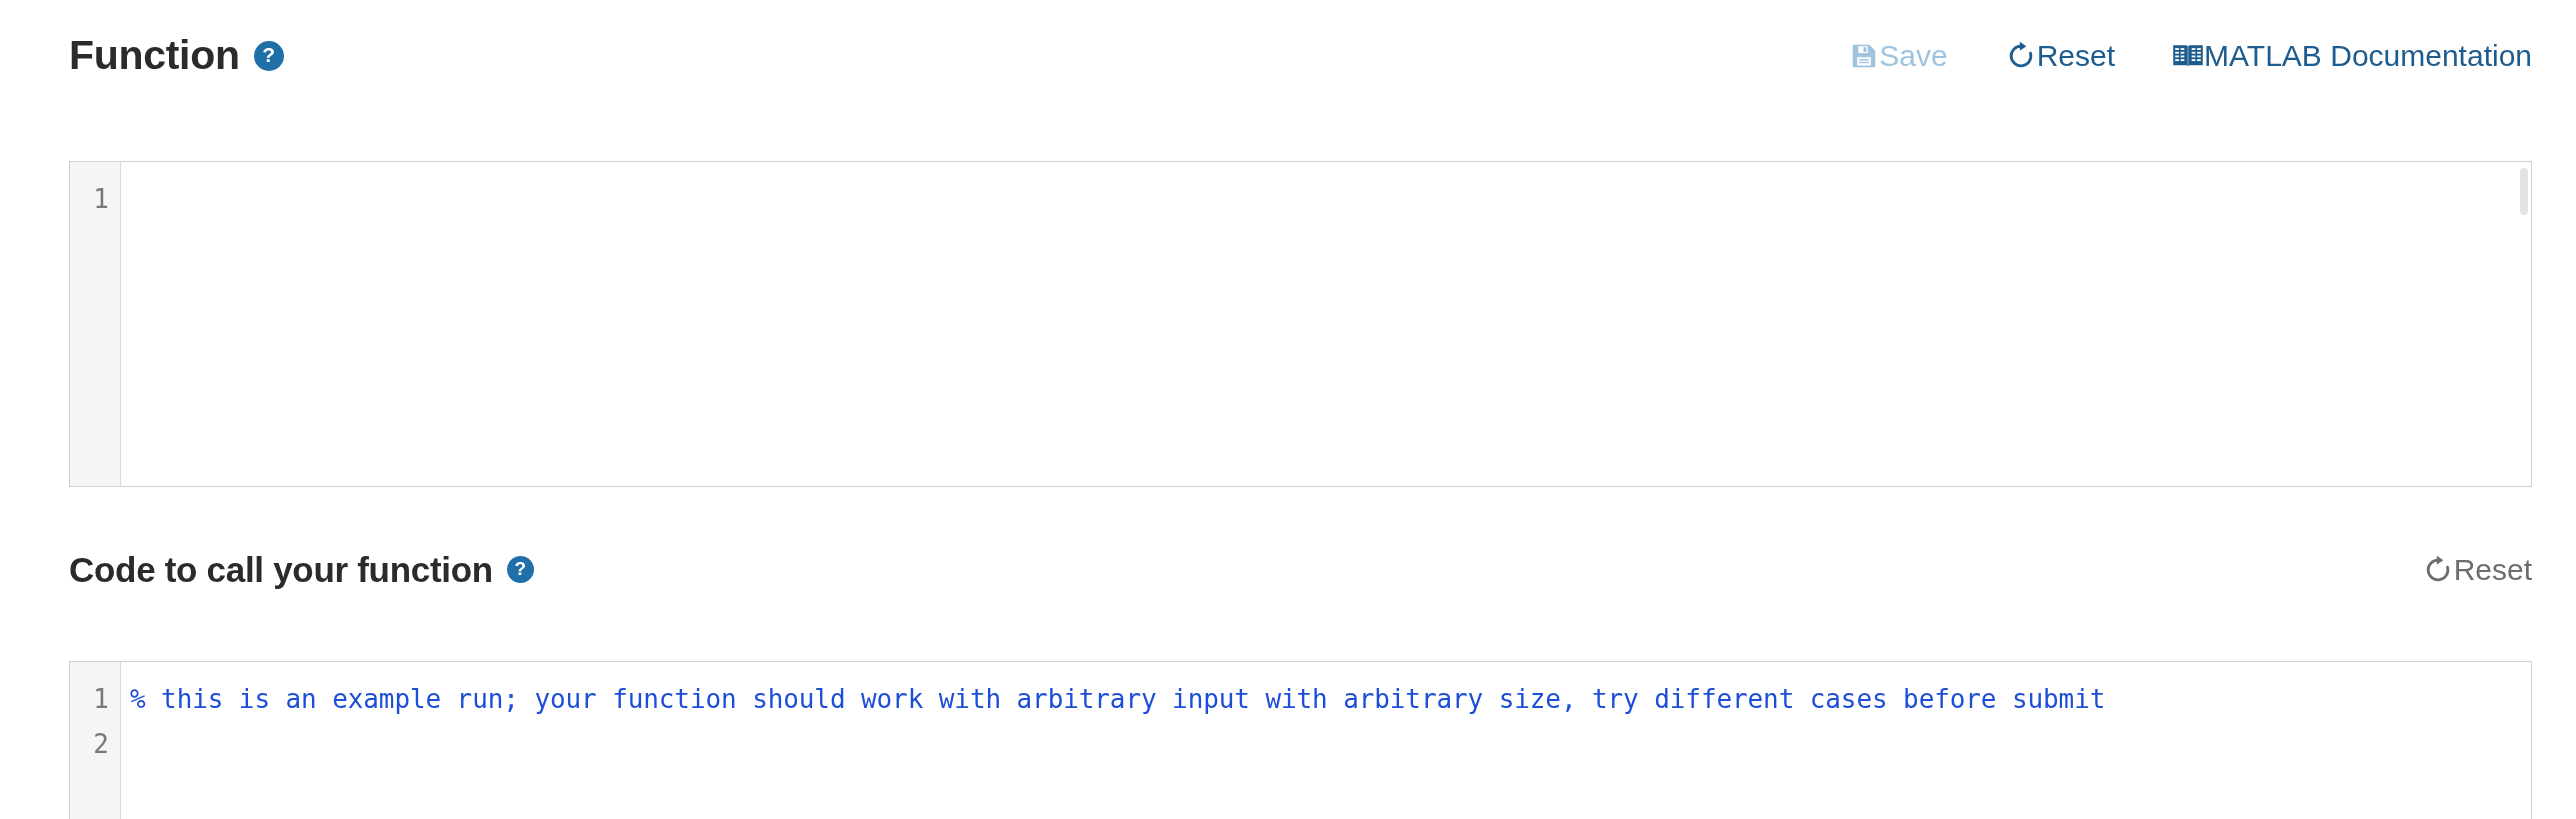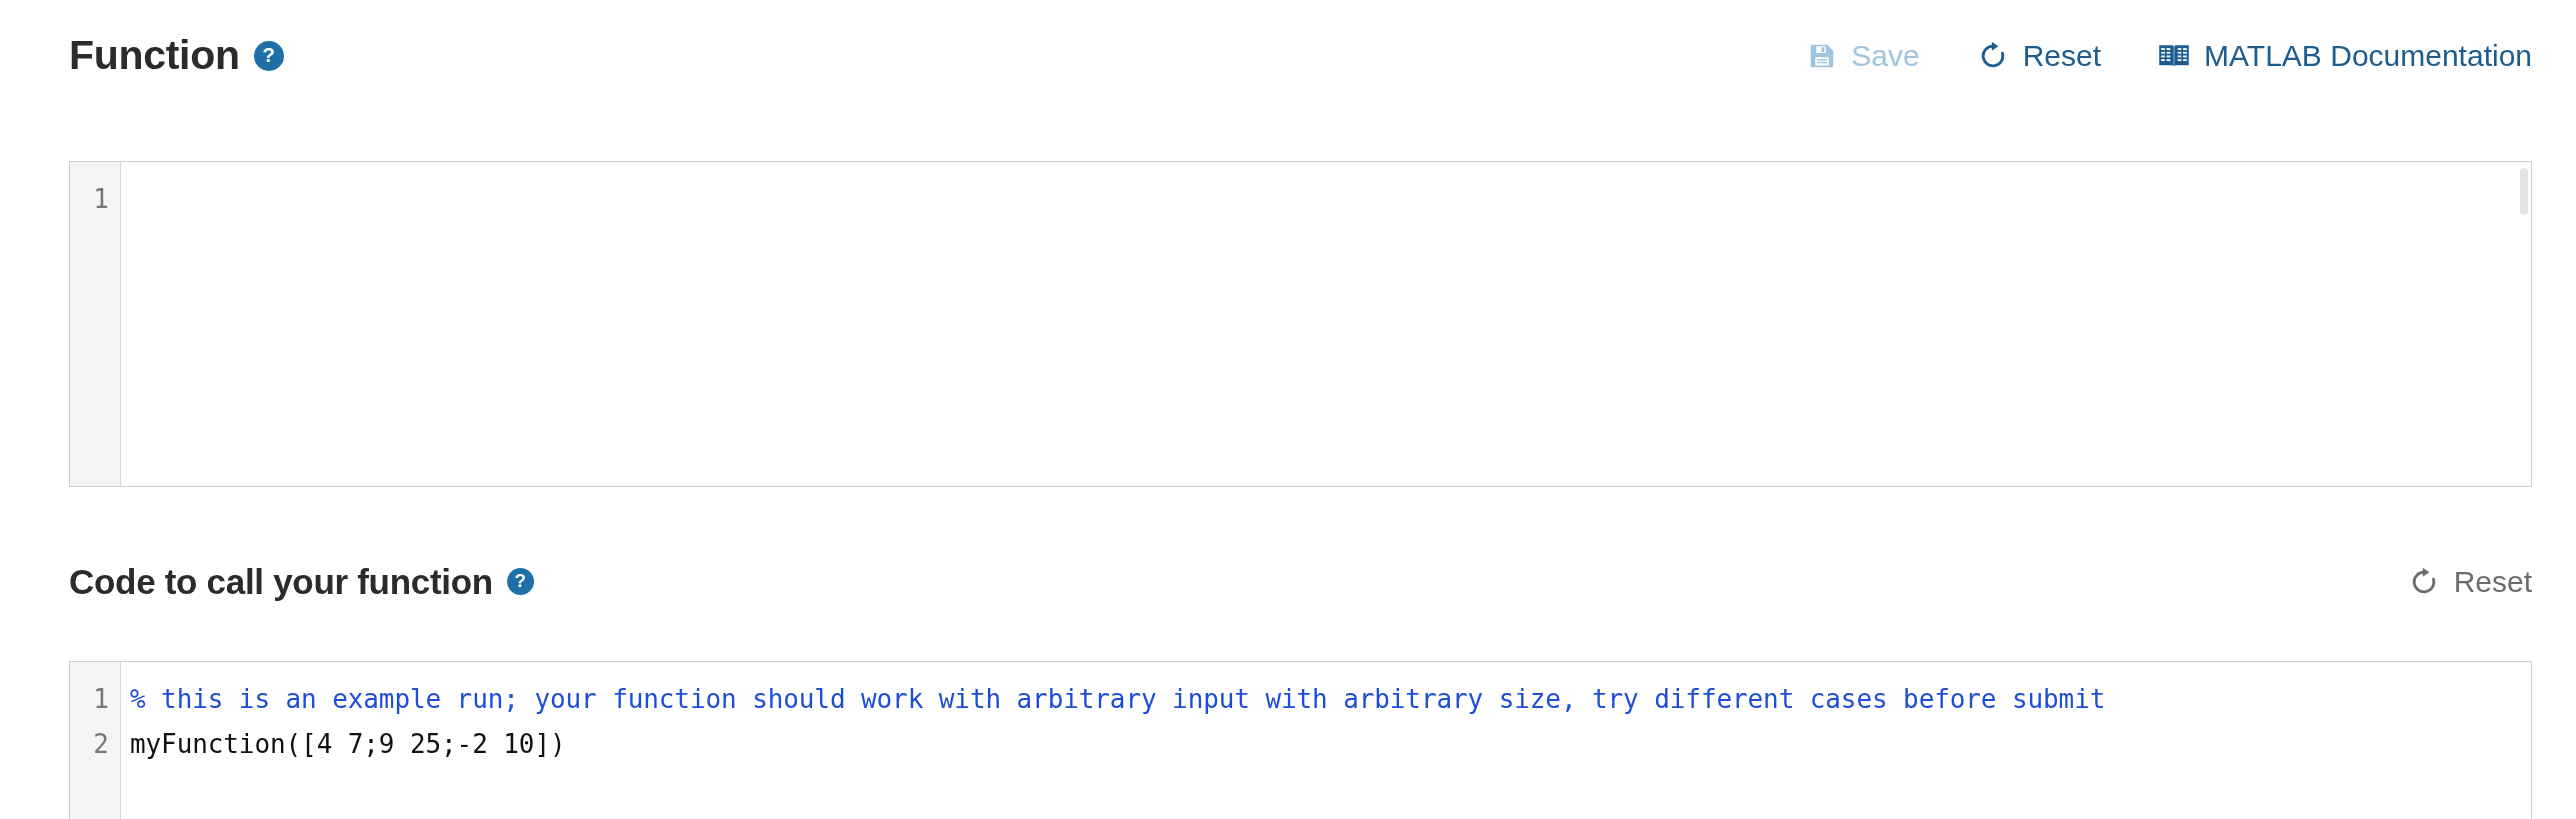--- a/index.html
+++ b/index.html
@@ -25,21 +25,21 @@
   }
 
   
   .section-header {
     position: absolute;
     display: flex;
     align-items: center;
     justify-content: space-between;
   }
   #function-header { left: 69px; top: 28px; width: 2463px; height: 55px; }
-  #call-header     { left: 69px; top: 544px; width: 2463px; height: 51px; margin-top: 12px; }
+  #call-header     { left: 69px; top: 544px; width: 2463px; height: 51px; }
 
   .title-group {
     display: flex;
     align-items: center;
     gap: 14px;
   }
   .section-title {
     font-size: 41px;
     font-weight: bold;
     color: #2b2b2b;
@@ -70,21 +70,21 @@
 
   
   .toolbar {
     display: flex;
     align-items: center;
     gap: 0px;
   }
   .action {
     display: inline-flex;
     align-items: center;
-    gap: 14px;
+    gap: 0;
     font-size: 30px;
     white-space: nowrap;
     cursor: pointer;
     text-decoration: none;
     padding: 0 0 0 0;
     margin-left: 57px;
     line-height: 1;
   }
   .action:first-child { margin-left: 0; }
   .action-label { line-height: 1; }
@@ -250,18 +250,17 @@
     </div>
   </div>
 
   <div class="editor" id="call-editor">
     <div class="gutter">
       <span class="ln">1</span>
       <span class="ln">2</span>
     </div>
     <div class="code-area">
       <div class="code-line comment">% this is an example run; your function should work with arbitrary input with arbitrary size, try different cases before submit</div>
-      <div class="code-line">myFunction([4 7;9 25;-2 10])</div>
     </div>
   </div>
 
 </div>
 
 
 </body></html>

